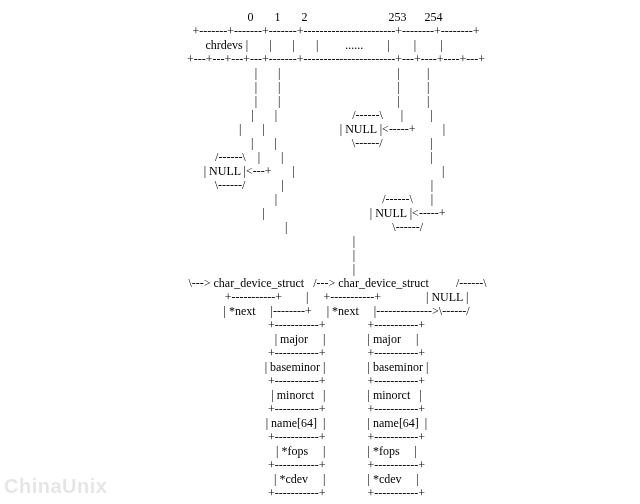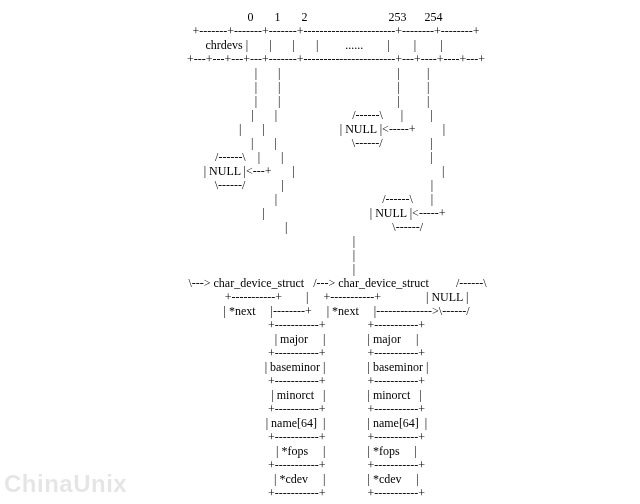--- a/index.html
+++ b/index.html
@@ -22,21 +22,21 @@
     color: #000;
     position: relative;
     z-index: 1;
     text-align: center;
   }
   #watermark {
     position: absolute;
     left: 4px;
     bottom: 6px;
     font-family: Arial, Helvetica, sans-serif;
-    font-size: 24px;
+    font-size: 20px;
     font-weight: bold;
     color: rgba(0,0,0,0.10);
     letter-spacing: 0.5px;
     z-index: 0;
     user-select: none;
   }
 </style>
 </head>
 <body>
 

